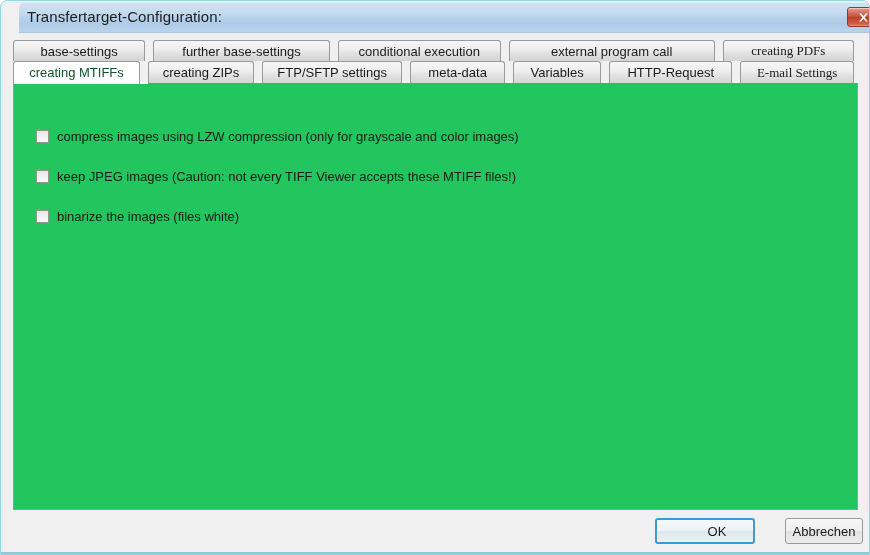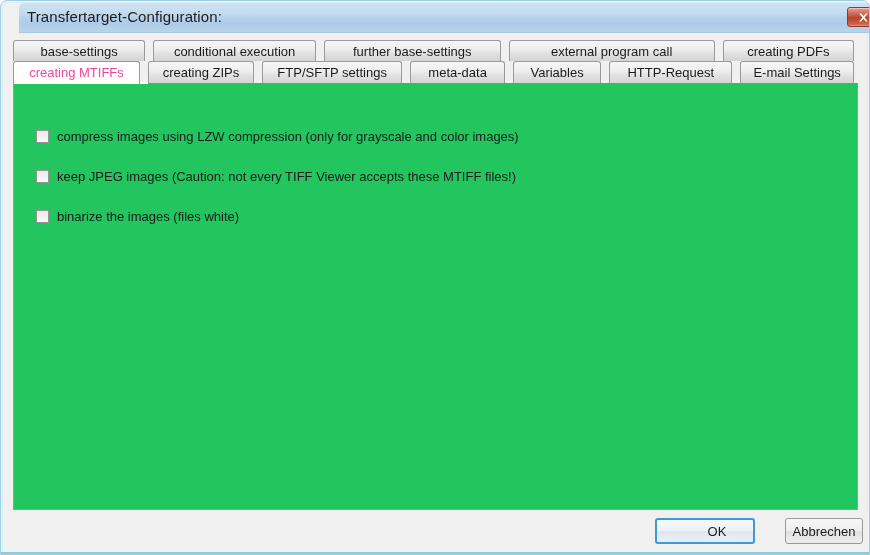--- a/index.html
+++ b/index.html
@@ -104,25 +104,25 @@
     border-top-right-radius: 3px;
     background: linear-gradient(to bottom, #f6f6f6 0%, #eeeeee 42%, #e2e2e2 60%, #d4d4d4 100%);
     color: #1b1b1b;
     font-size: 13px;
     display: flex;
     align-items: center;
     justify-content: center;
     white-space: nowrap;
     overflow: hidden;
   }
-  .tab:last-child { margin-right: 4px; }
+  .tab:last-child { margin-right: 4px; font-family: Liberation Serif, serif; }
   .tab.selected {
     background: #ffffff;
     border-color: #9a9a9a;
-    color: #ec4899;
+    color: #14532d;
     z-index: 5;
   }
   #tab-row-2 .tab { height: 23px; align-items: flex-start; padding-top: 3px; }
 
   
   #content-panel {
     position: absolute;
     left: 12px;
     top: 82px;
     width: 845px;
@@ -224,25 +224,25 @@
         </svg>
       </span>
     </div>
   </div>
 
   <div id="tabstrip">
     <div class="tab-row" id="tab-row-1">
       <div class="tab" style="width:143px">
         <span>base-settings</span>
       </div>
+      <div class="tab" style="width:191px">
+        <span>further base-settings</span>
+      </div>
       <div class="tab" style="width:176px">
         <span>conditional execution</span>
-      </div>
-      <div class="tab" style="width:191px">
-        <span>further base-settings</span>
       </div>
       <div class="tab" style="width:223px">
         <span>external program call</span>
       </div>
       <div class="tab" style="width:142px">
         <span>creating PDFs</span>
       </div>
     </div>
 
     <div class="tab-row" id="tab-row-2">

